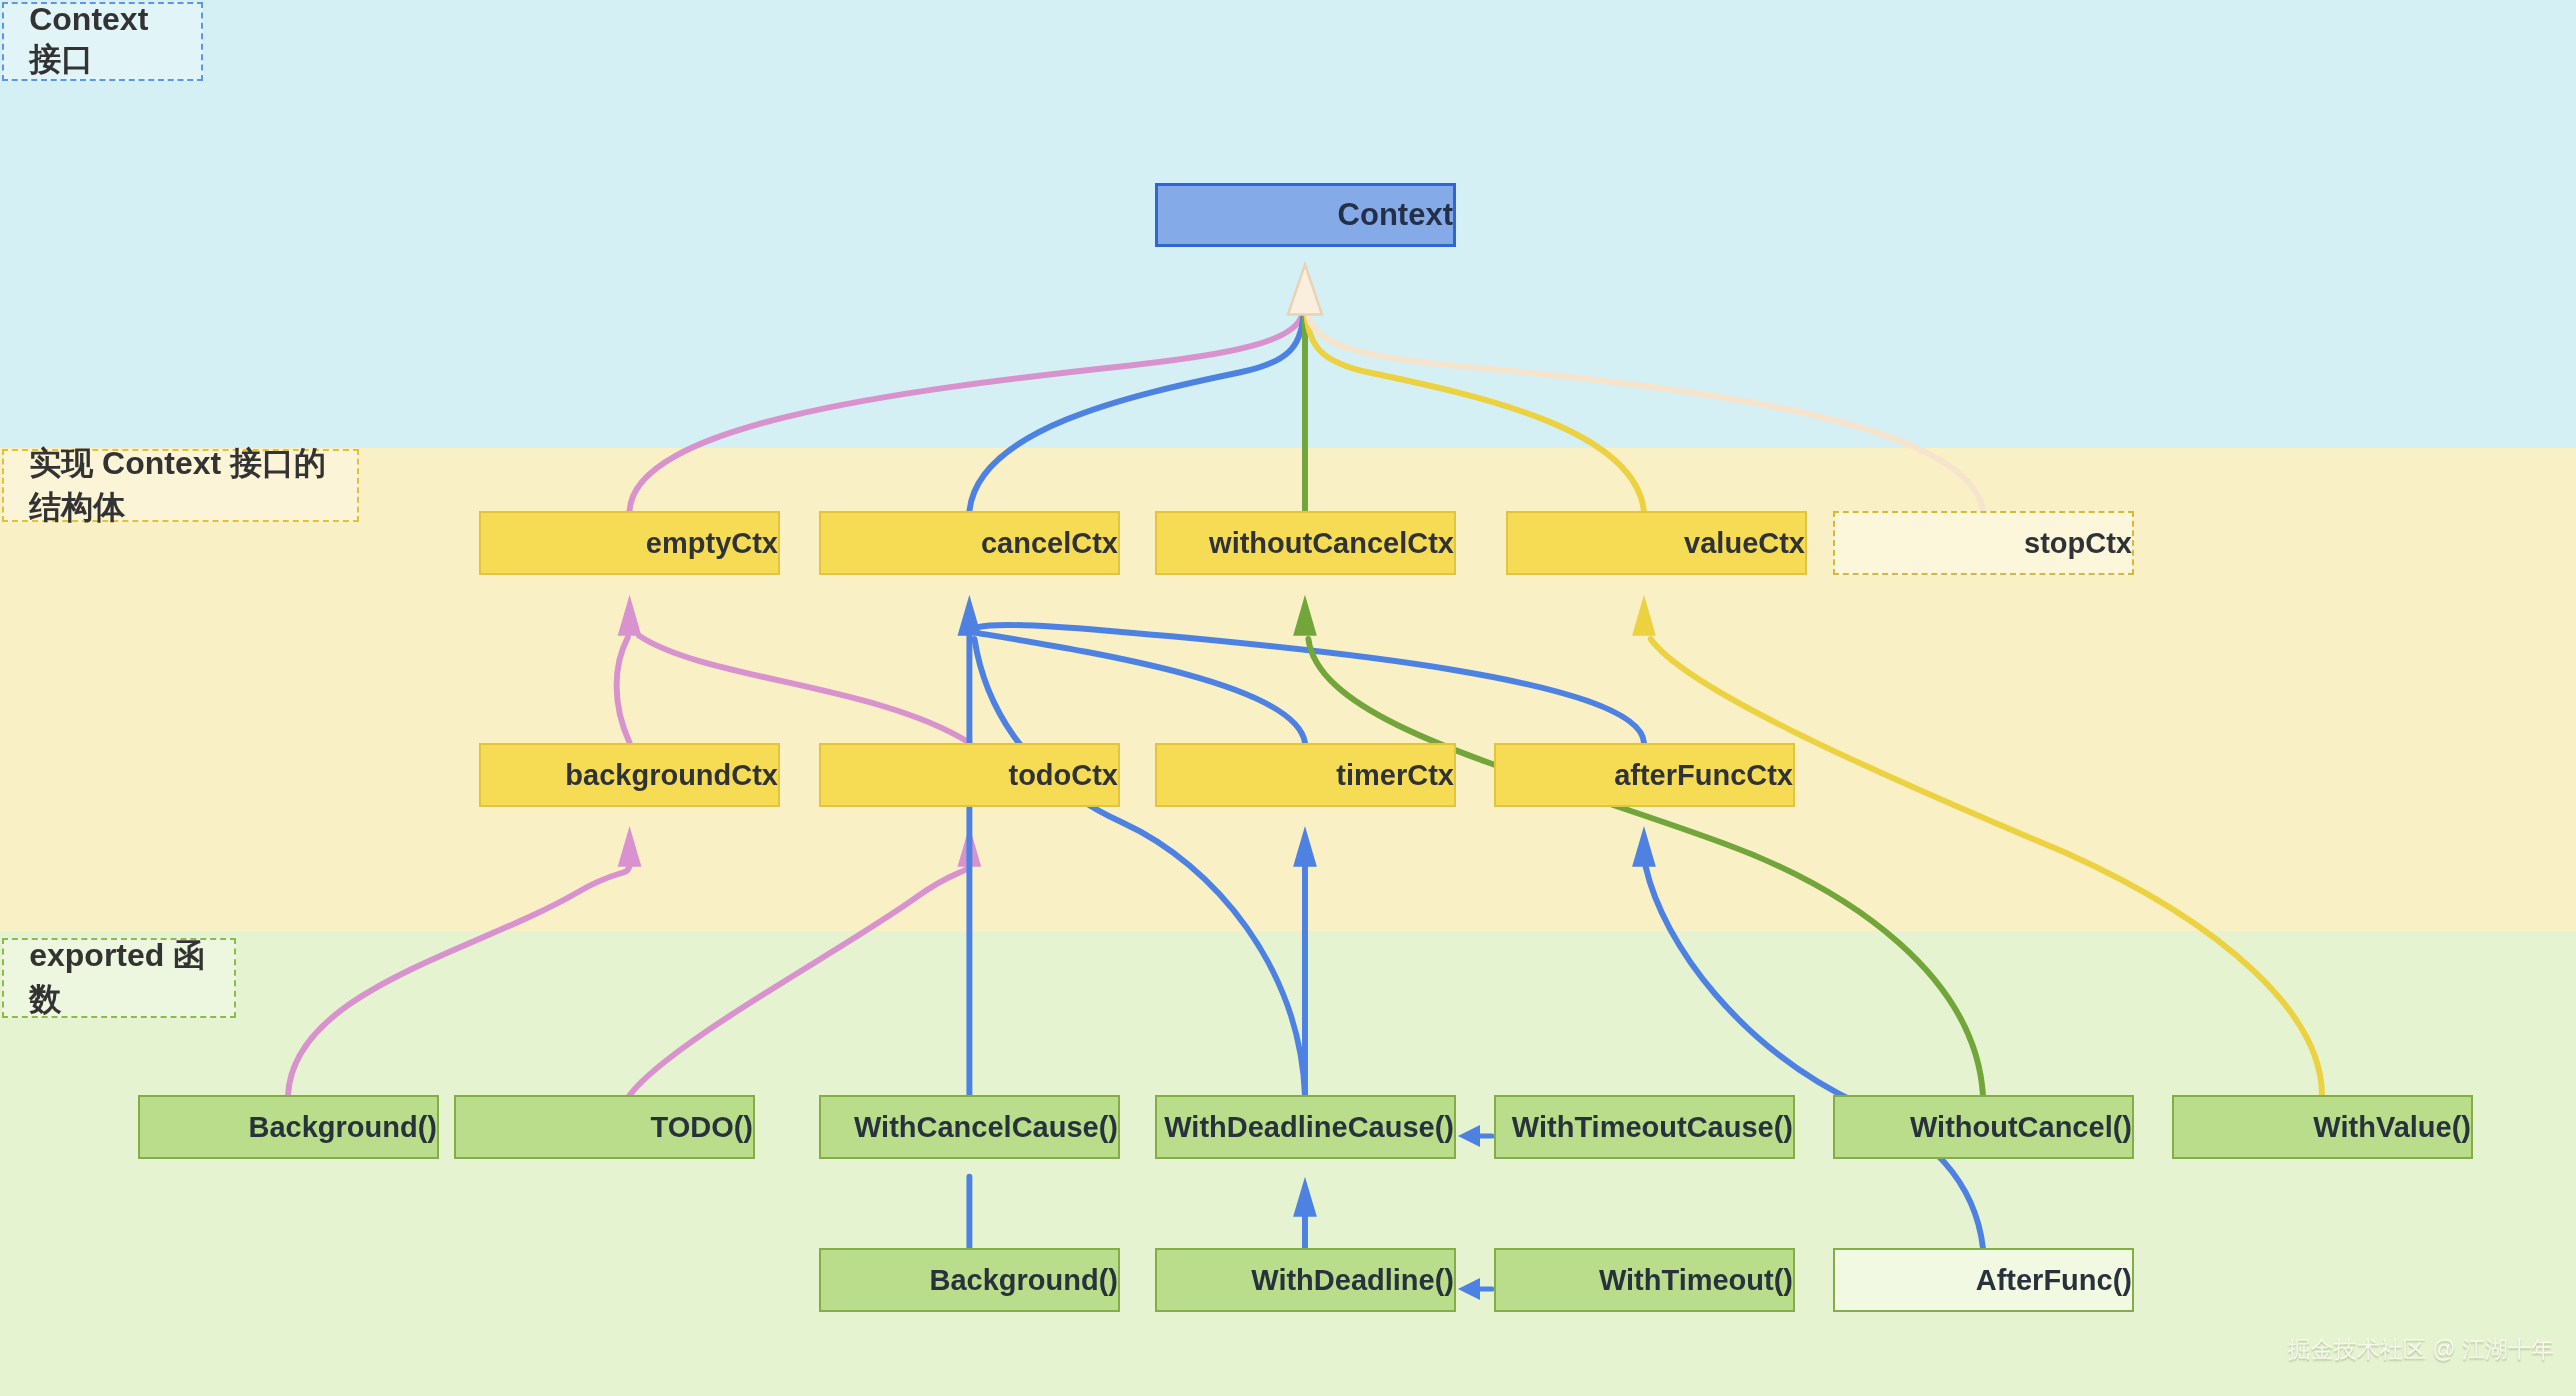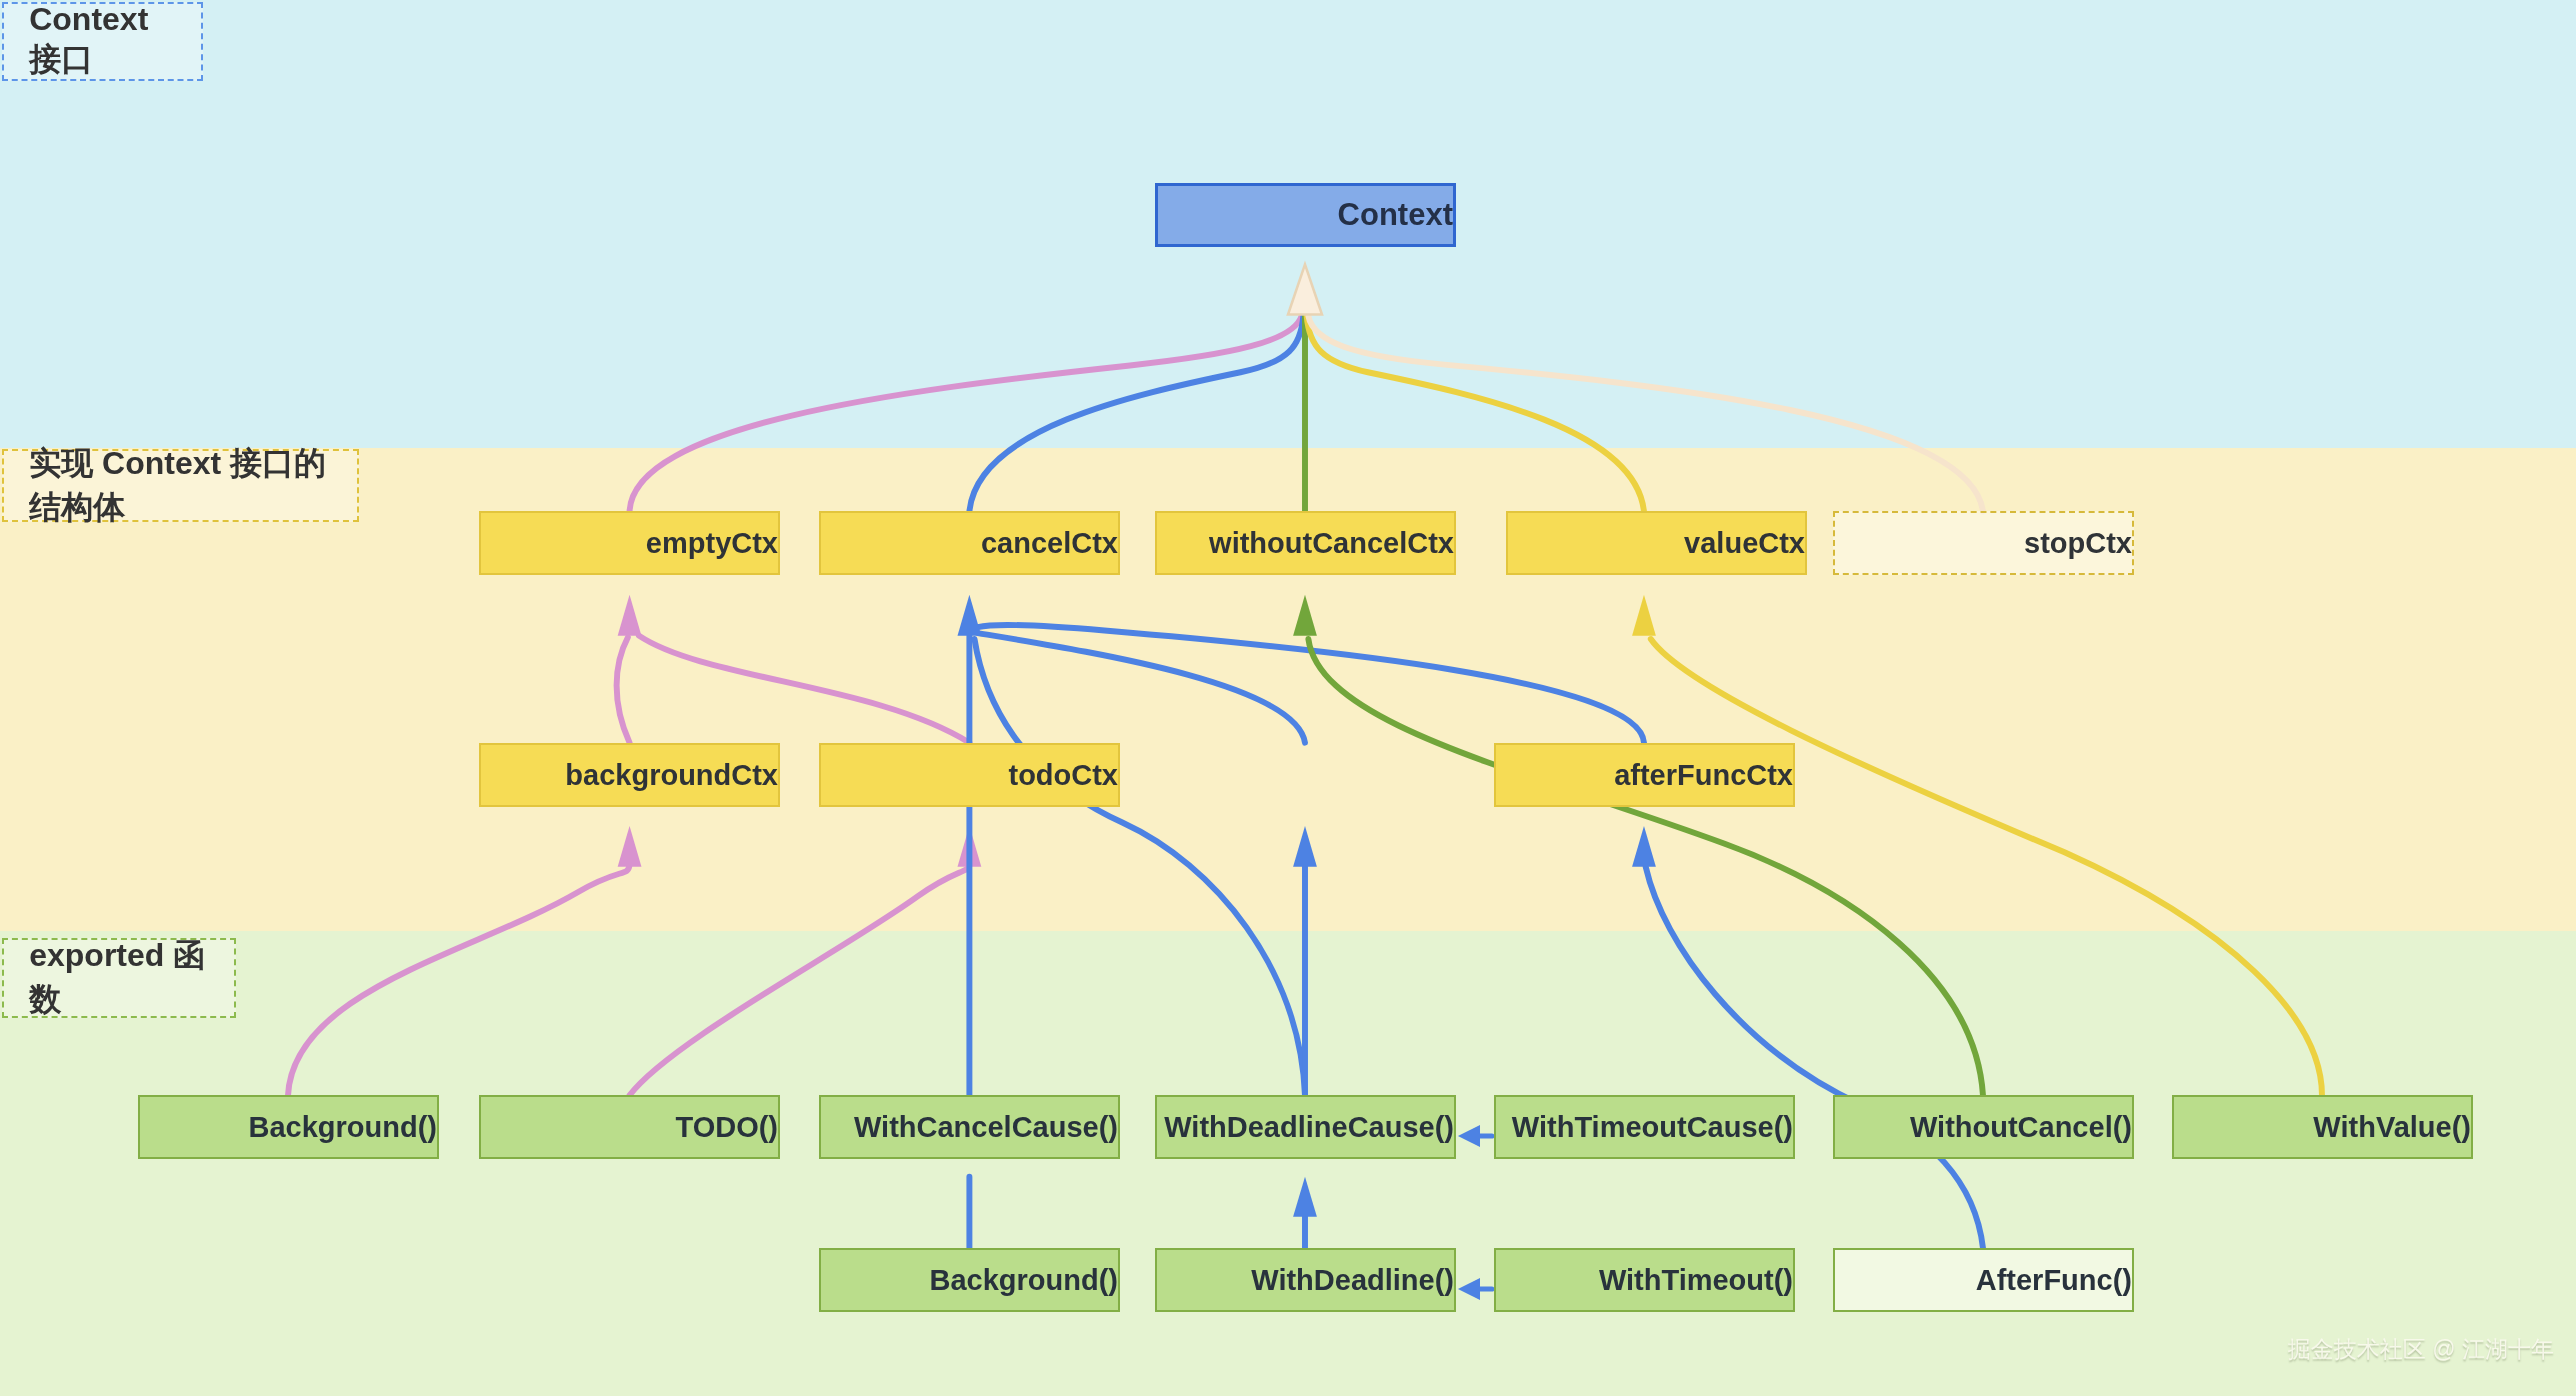--- a/index.html
+++ b/index.html
@@ -107,28 +107,31 @@
   <div class="node dashed-struct" style="left:1833px;top:511px;">
     <span>stopCtx</span>
   </div>
 
   <div class="node struct-node" style="left:479px;top:743px;">
     <span>backgroundCtx</span>
   </div>
   <div class="node struct-node" style="left:819px;top:743px;">
     <span>todoCtx</span>
   </div>
+  <div class="node struct-node" style="left:1155px;top:743px;">
+    <span>timerCtx</span>
+  </div>
   <div class="node struct-node" style="left:1494px;top:743px;">
     <span>afterFuncCtx</span>
   </div>
 
   <div class="node func-node" style="left:138px;top:1095px;">
     <span>Background()</span>
   </div>
-  <div class="node func-node" style="left:479px;top:1095px;">
+  <div class="node func-node" style="left:454px;top:1095px;">
     <span>TODO()</span>
   </div>
   <div class="node func-node" style="left:819px;top:1095px;">
     <span>WithCancelCause()</span>
   </div>
   <div class="node func-node" style="left:1155px;top:1095px;">
     <span>WithDeadlineCause()</span>
   </div>
   <div class="node func-node" style="left:1494px;top:1095px;">
     <span>WithTimeoutCause()</span>

